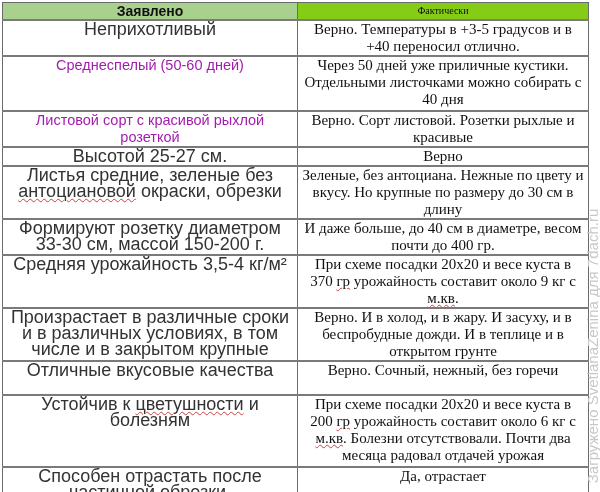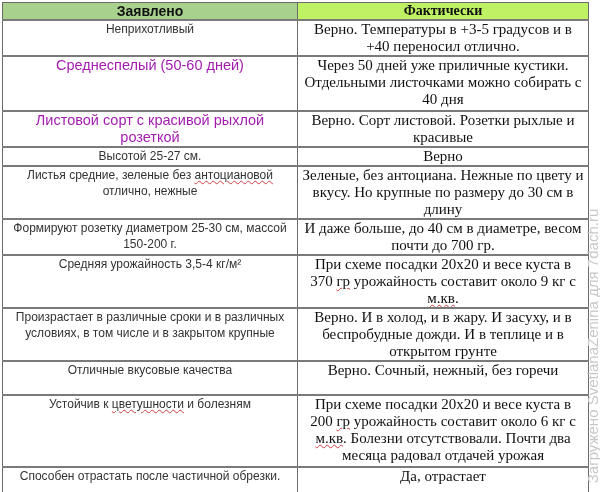--- a/index.html
+++ b/index.html
@@ -24,31 +24,31 @@
       background: #a9d18e;
       font-family: "Liberation Sans", sans-serif;
       font-weight: bold;
       font-size: 14px;
       color: #111;
       height: 16px;
       line-height: 16px;
       margin-top: 17px;
     }
     th.h2 {
-      background: #bef264;
+      background: #84cc16;
       font-family: "Liberation Serif", serif;
-      font-weight: bold;
-      font-size: 14px;
+      font-weight: normal;
+      font-size: 10px;
       color: #111;
       height: 16px;
       line-height: 16px;
     }
     td.left {
       font-family: "Liberation Sans", sans-serif;
-      font-size: 12px;
+      font-size: 18px;
       color: #333;
       line-height: 16px;
       padding-top: 1px;
     }
     td.left.big { font-size: 14.5px; color: #a21caf; line-height: 17px; }
     td.right {
       font-family: "Liberation Serif", serif;
       font-size: 15px;
       color: #111;
       line-height: 17px;
@@ -96,26 +96,26 @@
     </tr>
     <tr style="height:34px">
       <td class="left big">Листовой сорт с красивой рыхлой розеткой</td>
       <td class="right">Верно. Сорт листовой. Розетки рыхлые и красивые</td>
     </tr>
     <tr style="height:18px">
       <td class="left">Высотой 25-27 см.</td>
       <td class="right">Верно</td>
     </tr>
     <tr style="height:51px">
-      <td class="left"><span>Листья средние, зеленые без </span><span class="spell">антоциановой</span><span> отлично, нежные</span></td>
+      <td class="left"><span>Листья средние, зеленые без </span><span class="spell">антоциановой</span><span> окраски, обрезки</span></td>
       <td class="right">Зеленые, без антоциана. Нежные по цвету и вкусу. Но крупные по размеру до 30 см в длину</td>
     </tr>
     <tr style="height:35px">
-      <td class="left">Формируют розетку диаметром 25-30 см, массой 150-200 г.</td>
-      <td class="right">И даже больше, до 40 см в диаметре, весом почти до 700 гр.</td>
+      <td class="left">Формируют розетку диаметром 33-30 см, массой 150-200 г.</td>
+      <td class="right">И даже больше, до 40 см в диаметре, весом почти до 400 гр.</td>
     </tr>
     <tr style="height:52px">
       <td class="left">Средняя урожайность 3,5-4 кг/м²</td>
       <td class="right"><span>При схеме посадки 20х20 и весе куста в 370 </span><span class="spell">гр</span><span> урожайность составит около 9 кг с </span><span class="spell">м.кв</span><span>.</span></td>
     </tr>
     <tr style="height:52px">
       <td class="left">Произрастает в различные сроки и в различных условиях, в том числе и в закрытом крупные</td>
       <td class="right">Верно. И в холод, и в жару. И засуху, и в беспробудные дожди. И в теплице и в открытом грунте</td>
     </tr>
     <tr style="height:34px">

